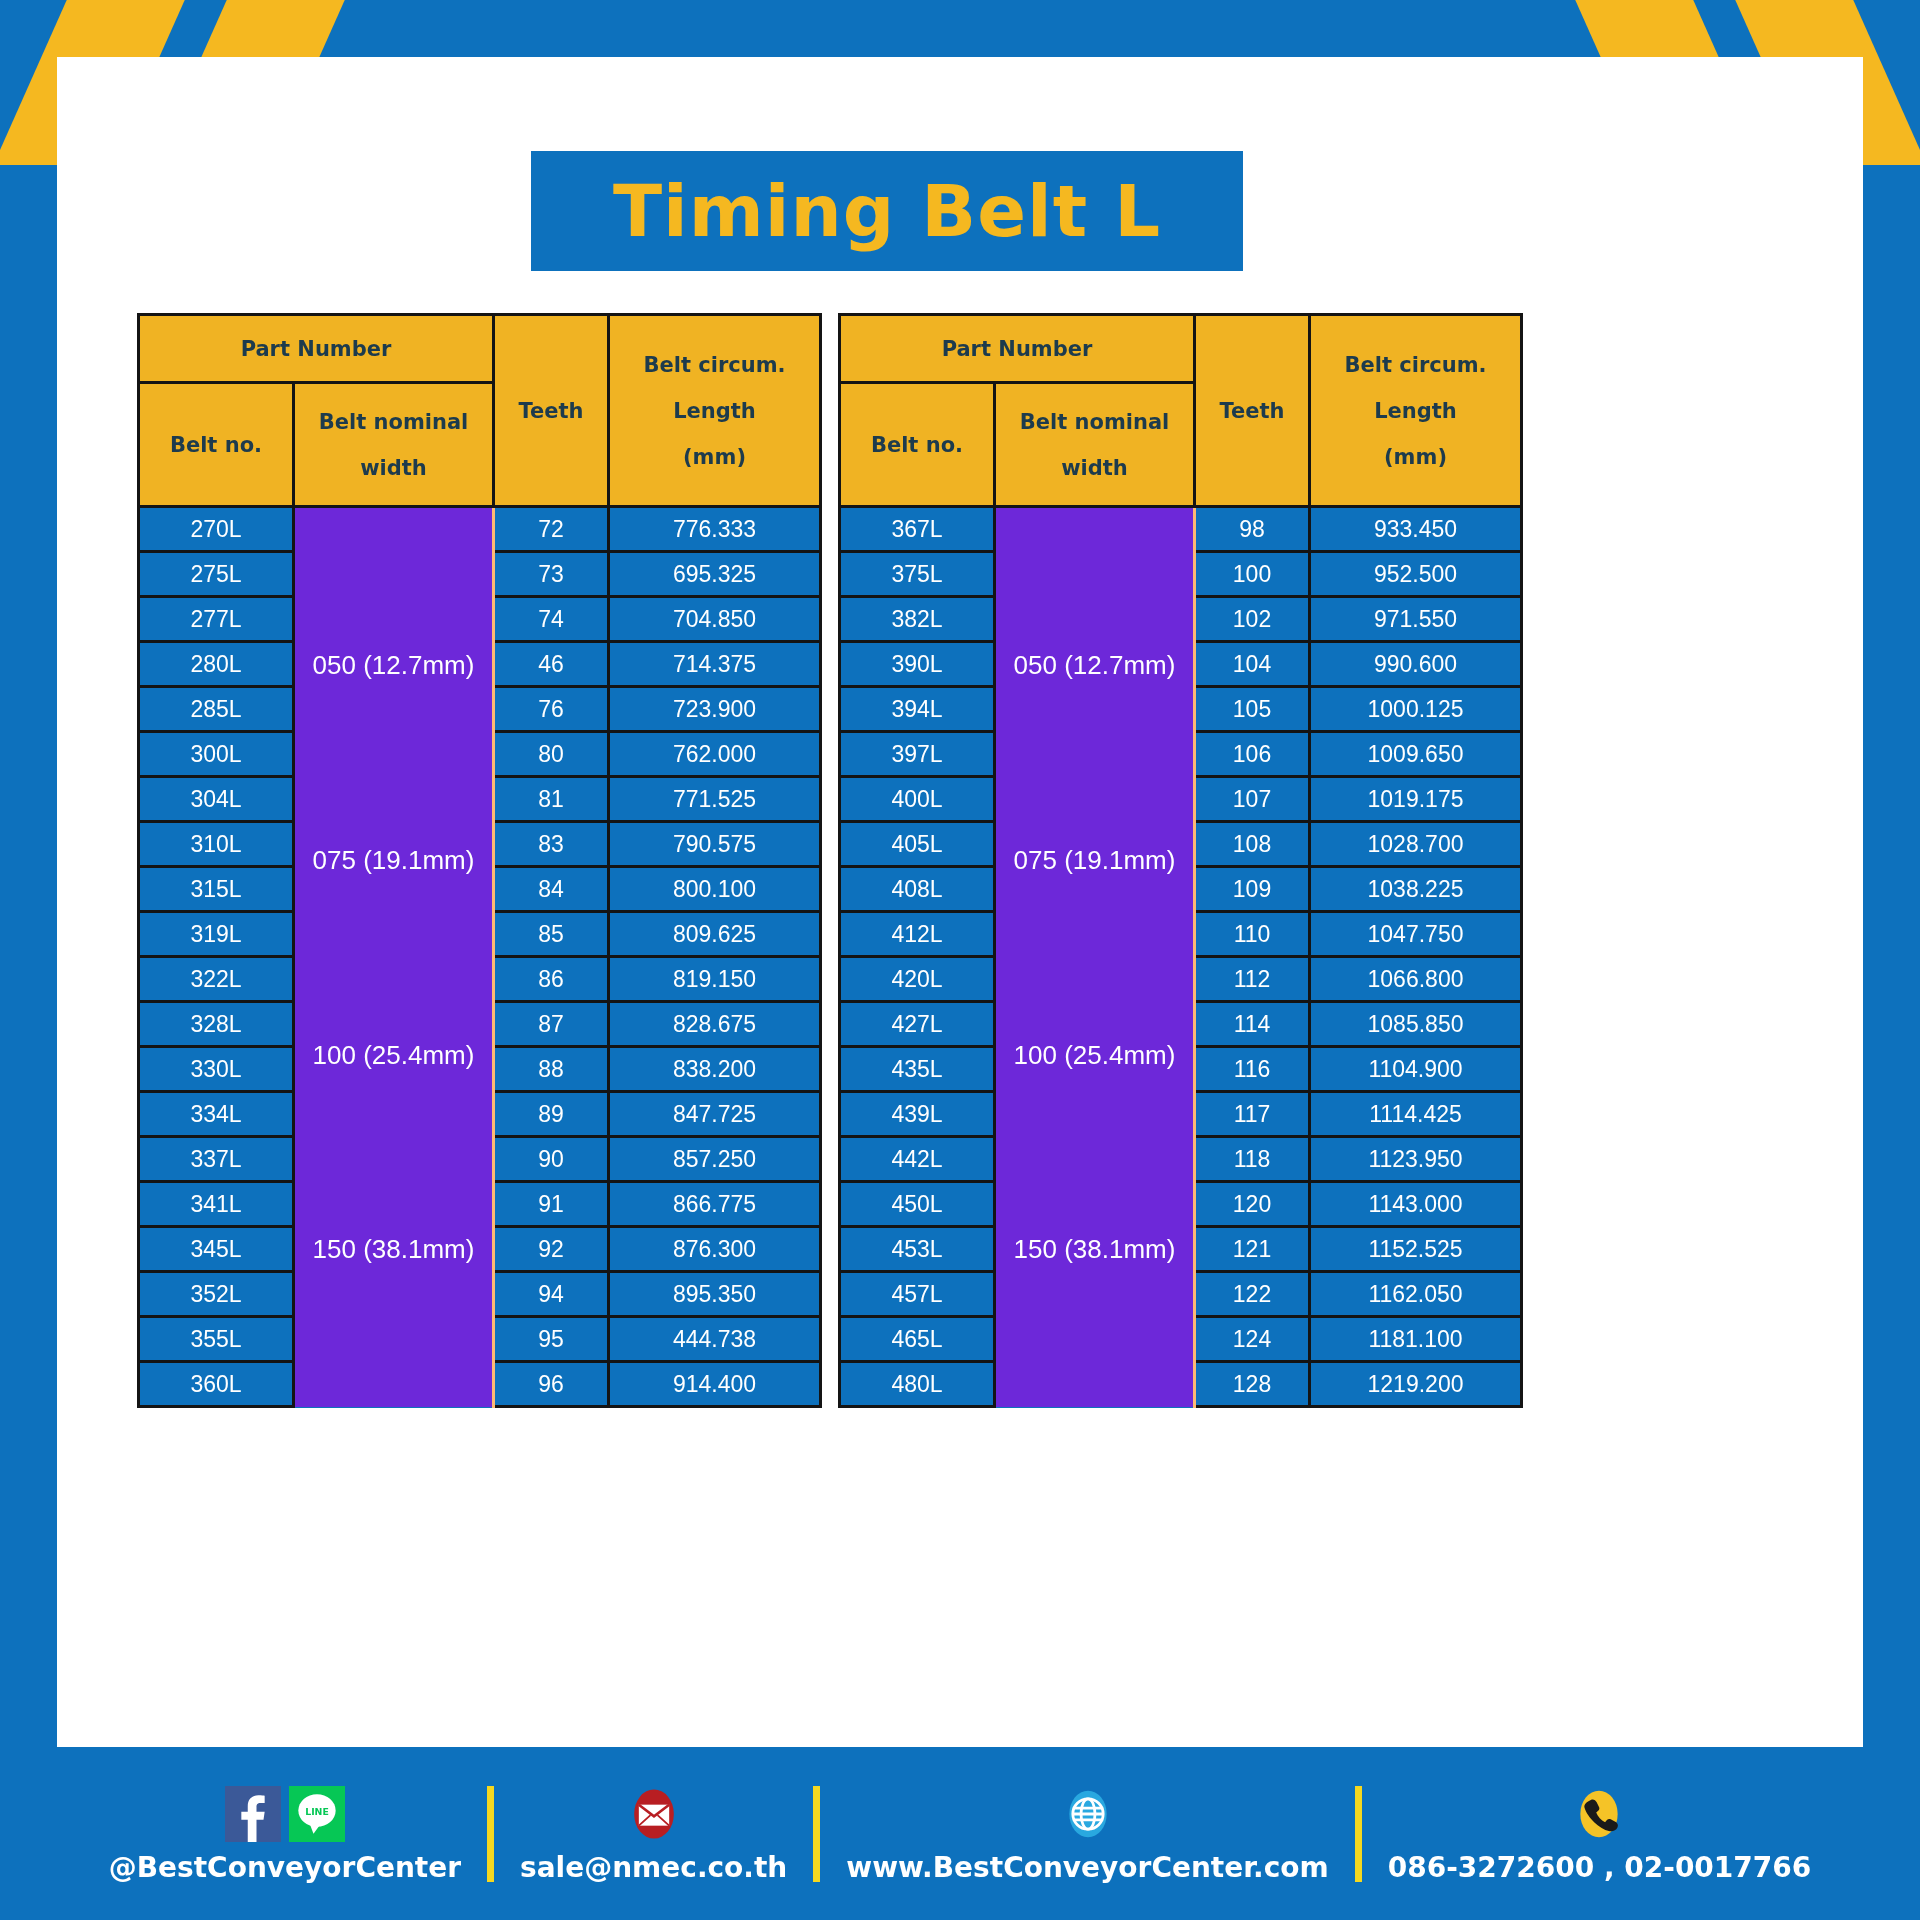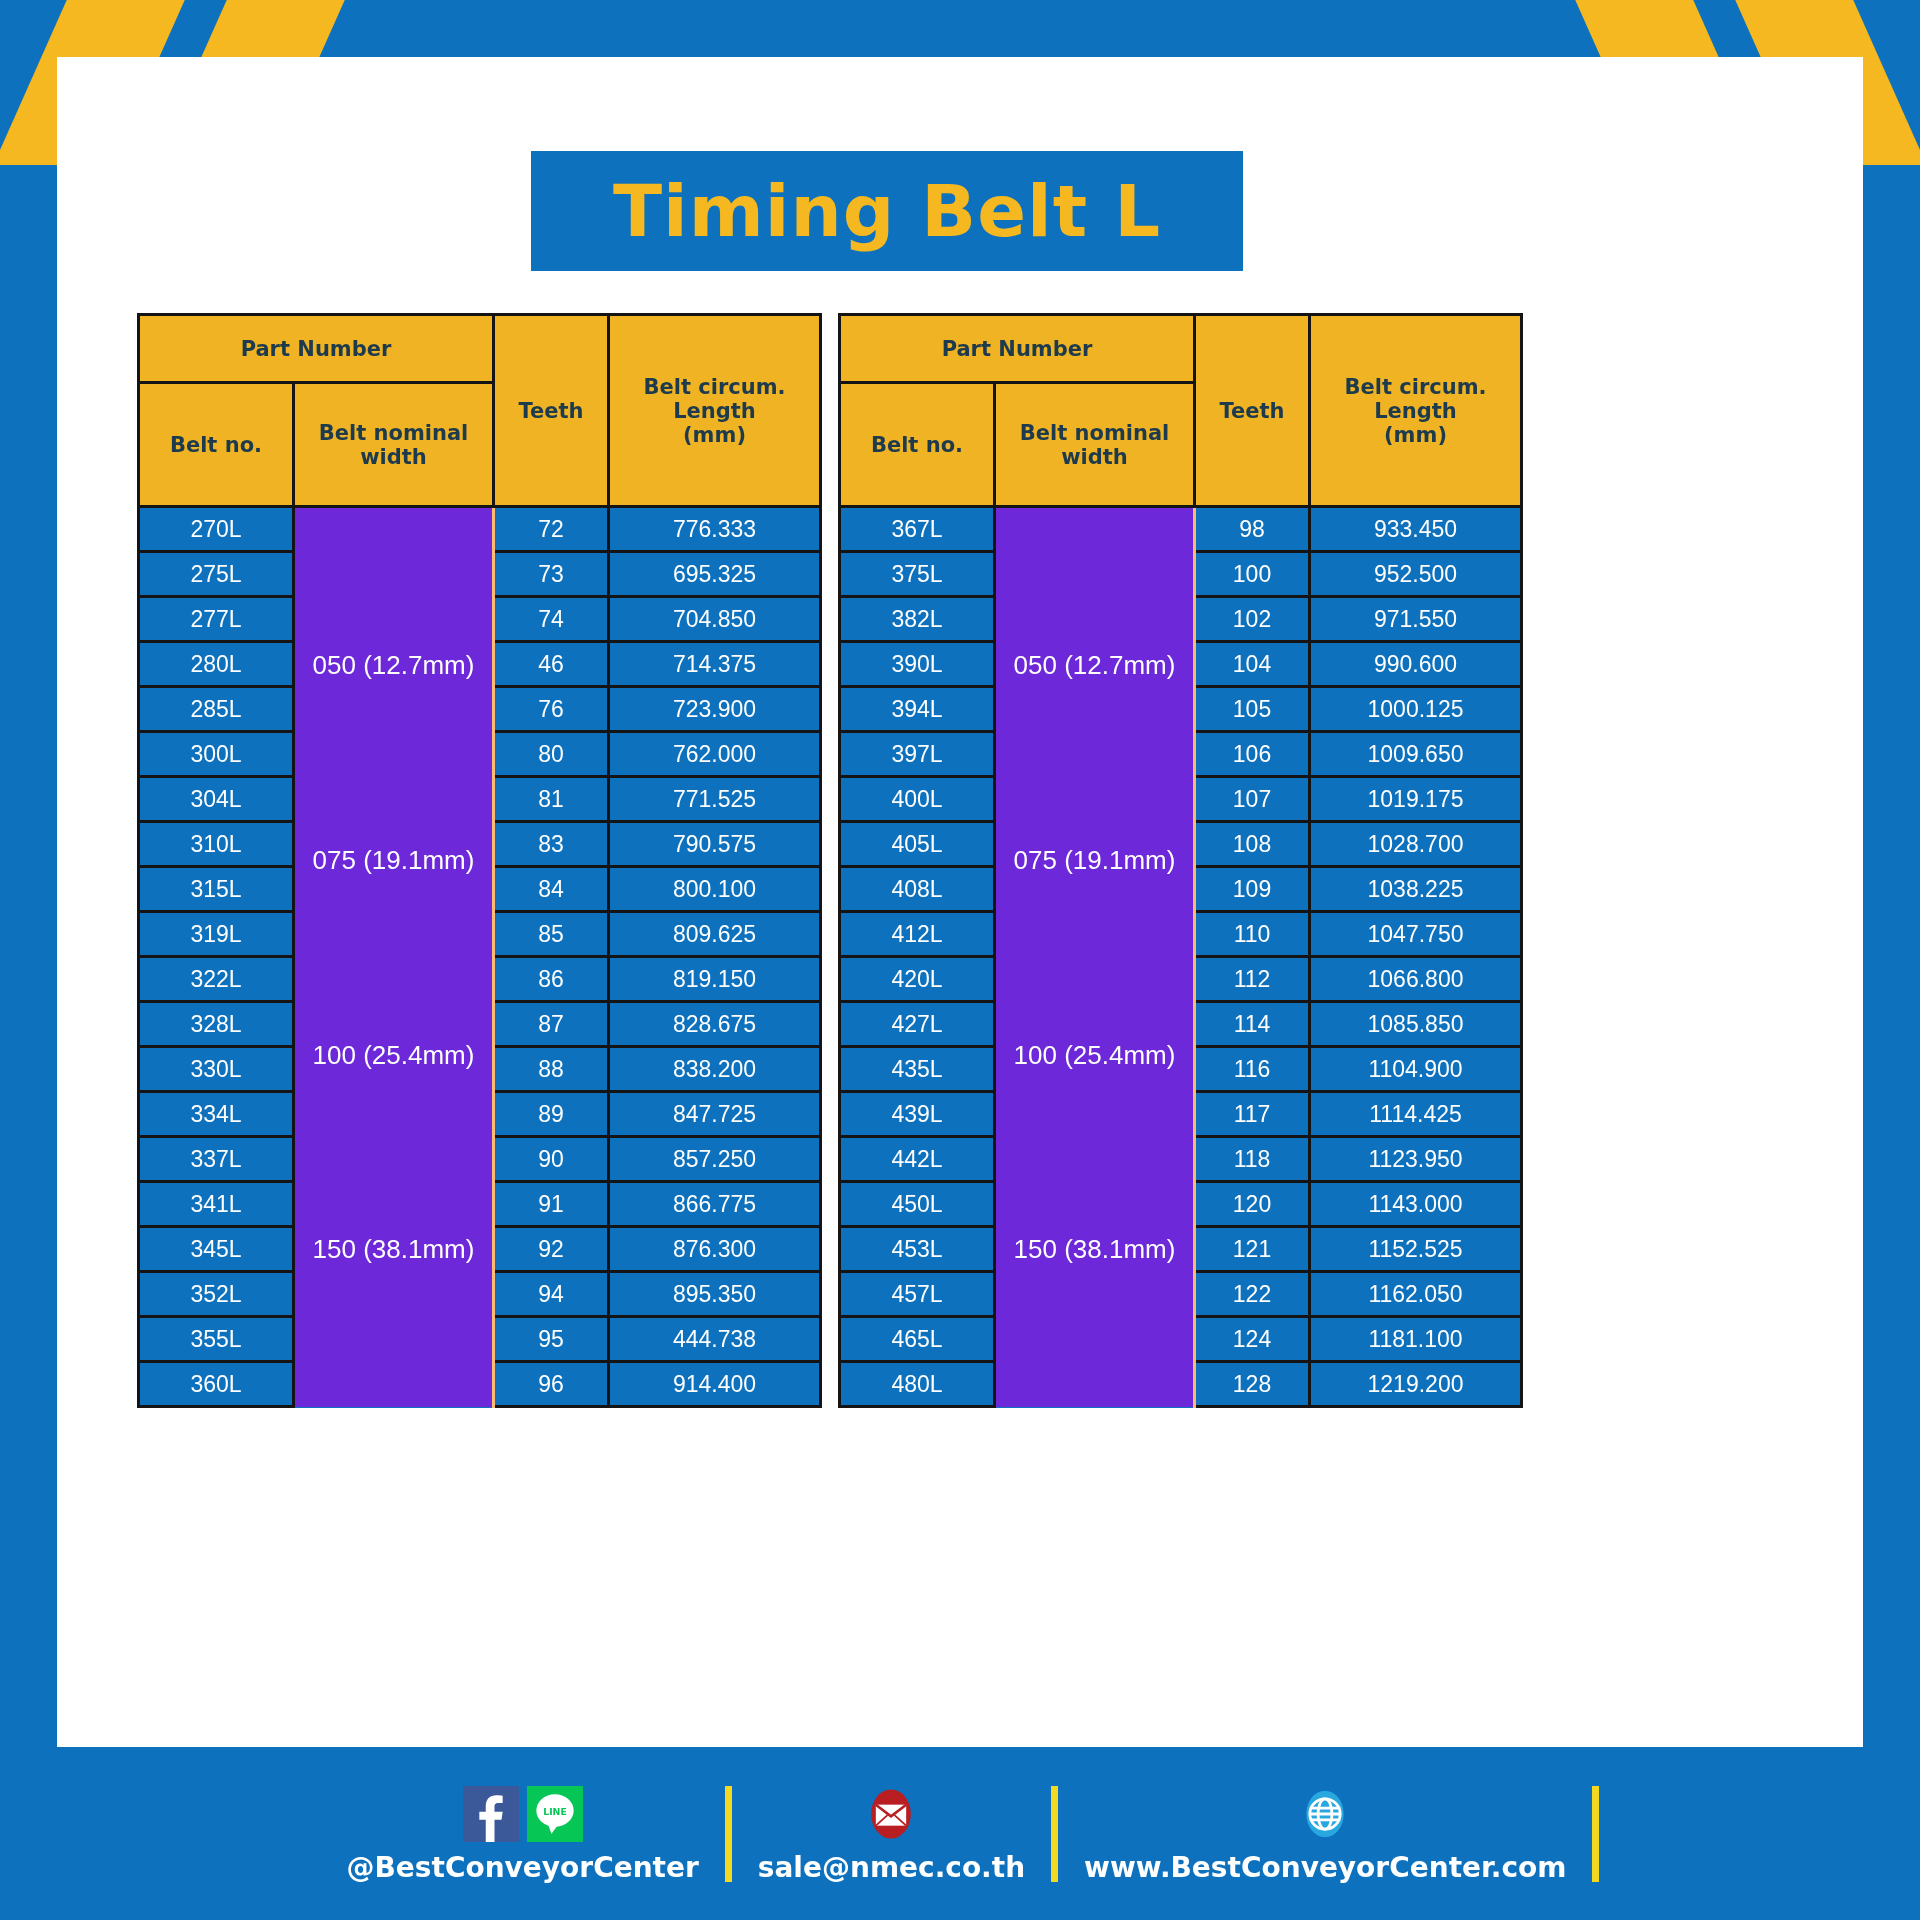--- a/index.html
+++ b/index.html
@@ -88,21 +88,21 @@
   table.belt th {
     background: #f0b323;
     color: #1d3b4d;
     font-size: 21px;
     font-weight: bold;
     font-family: "DejaVu Sans", sans-serif;
     padding: 6px 2px;
   }
   table.belt th.tall { height: 124px; }
   table.belt th.part { height: 68px; }
-  table.belt th .l2 { display: block; }
+  table.belt th .l2 { display: block; margin-top: 22px; }
   table.belt td {
     background: #0d71bd;
     color: #ffffff;
     font-size: 23px;
     height: 45px;
     font-family: "Liberation Sans", sans-serif;
   }
   table.belt td.width-cell {
     background: #6d28d9;
     border-left: 3px solid #141414;
@@ -504,16 +504,25 @@
           <circle cx="24" cy="24" r="13" fill="none" stroke="#fff" stroke-width="2.4"></circle>
           <ellipse cx="24" cy="24" rx="6" ry="13" fill="none" stroke="#fff" stroke-width="2.4"></ellipse>
           <path d="M11 19h26M11 29h26M11 24h26" stroke="#fff" stroke-width="2.4" fill="none"></path>
         </svg>
       </div>
       <div class="f-label">www.BestConveyorCenter.com</div>
     </div>
 
     <div class="f-sep"></div>
 
+    <div class="f-item">
+      <div class="f-icons">
+        <svg class="ic" viewBox="0 0 48 48">
+          <ellipse cx="24" cy="24" rx="16" ry="20" fill="#f5c327"></ellipse>
+          <path d="M17 12c2-1 4 0 5 2l2 4c.6 1.3.3 2.3-.7 3.2l-1.7 1.5c1.4 3.6 4.2 6.6 7.6 8.3l1.6-1.8c1-1 2-1.2 3.2-.6l4 2c2 1 2.8 3 1.8 4.9-1.3 2.6-4.2 3.9-7.4 3.1C25 37 14 27 11.6 18.6 10.8 15.7 13.6 13.4 17 12z" fill="#1a1a1a"></path>
+        </svg>
+      </div>
+      <div class="f-label">086-3272600 , 02-0017766</div>
+    </div>
 
   </div>
 
 </div>
 
 </body></html>

